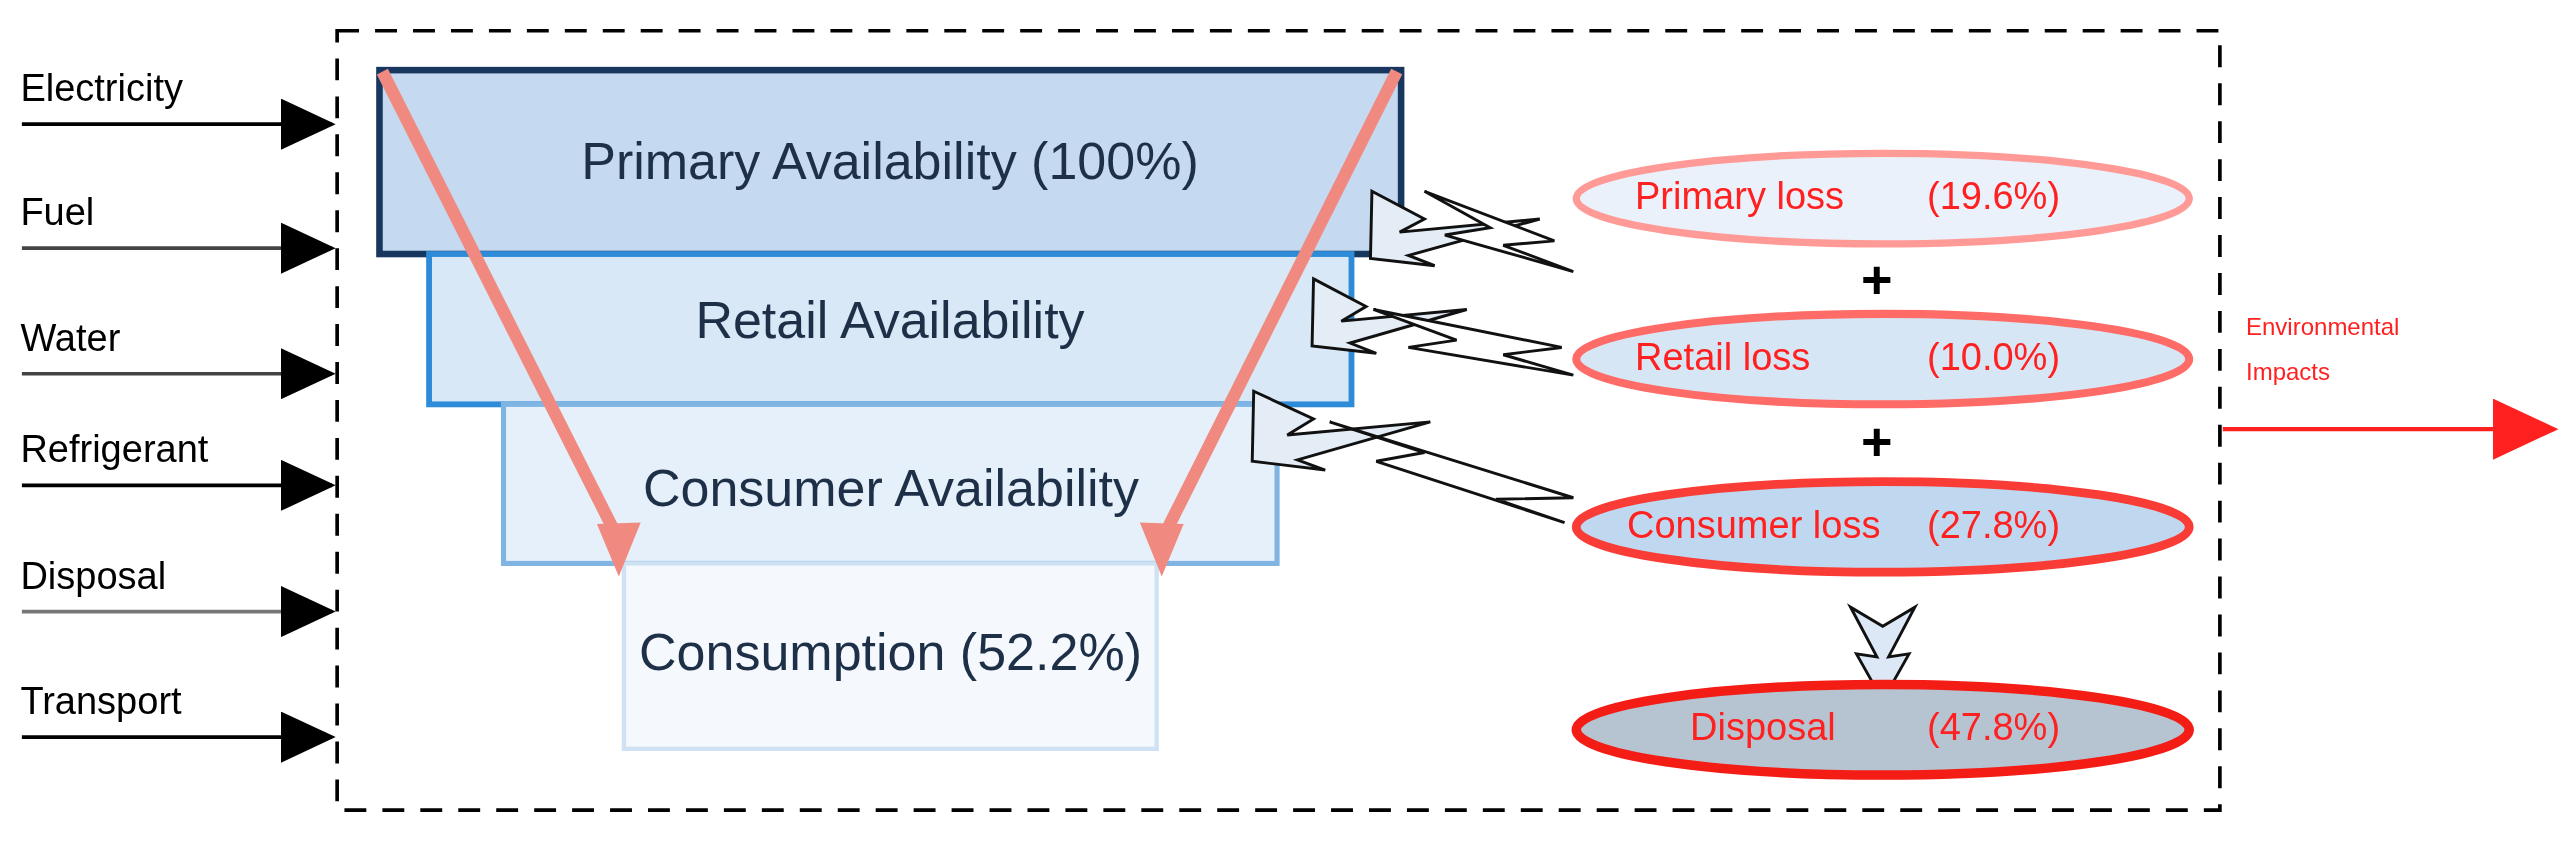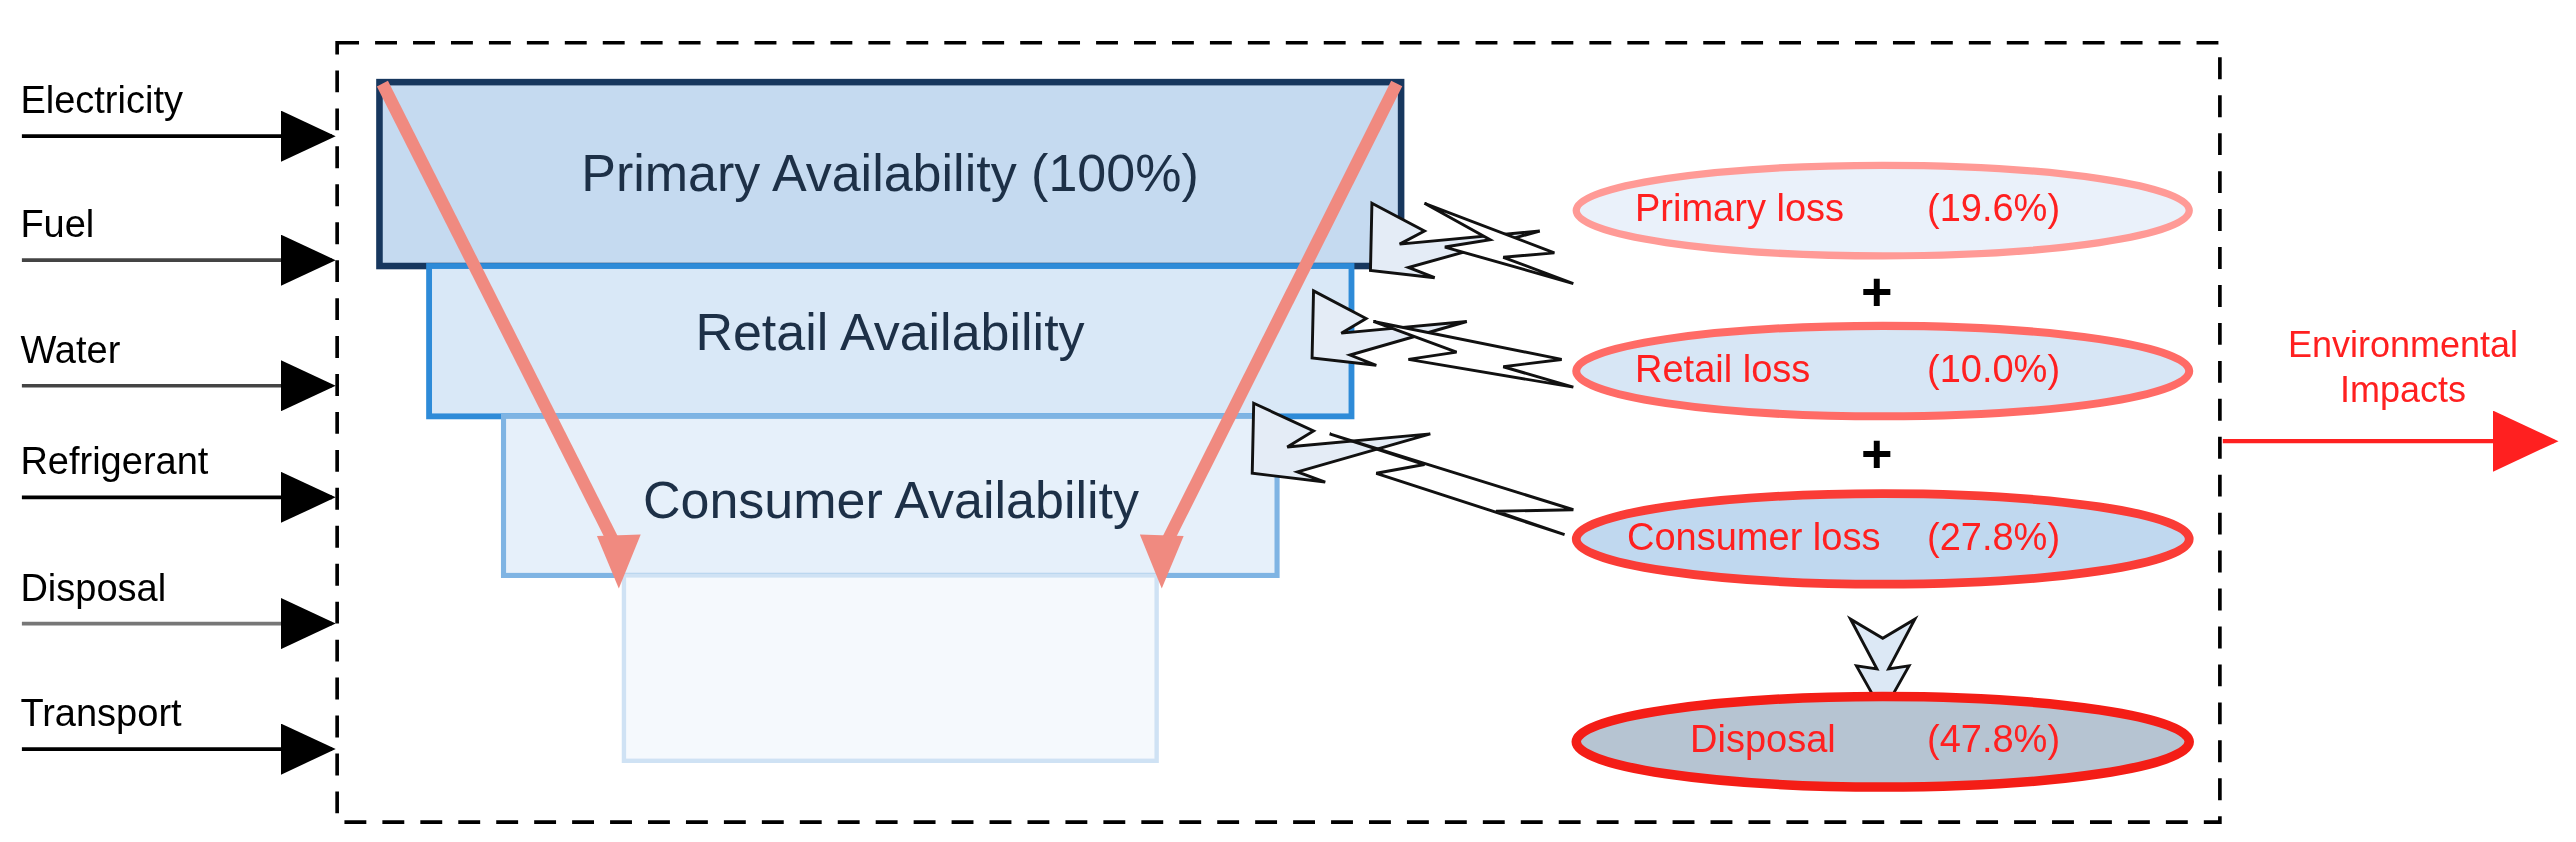--- a/index.html
+++ b/index.html
@@ -1,25 +1,25 @@
 <!DOCTYPE html>
 <html style="font-size:11.7px"><head>
 <meta charset="utf-8">
 <style>
   html,body{margin:0;padding:0;background:#ffffff;}
   body{width:2576px;height:843px;position:relative;overflow:hidden;
        font-family:"Liberation Sans","DejaVu Sans",sans-serif;}
-  #stage{position:absolute;left:0;top:12px;width:2576px;height:701px;}
+  #stage{position:absolute;left:0;top:0;width:2576px;height:701px;}
   svg.layer{position:absolute;left:0;top:0;width:2576px;height:843px;overflow:visible;}
   .txt{position:absolute;white-space:nowrap;}
   .input-label{font-size:38px;color:#000000;}
   .funnel-label{font-size:52px;color:#1d3047;}
   .loss-label{font-size:38px;color:#ff2020;}
   .plus{font-size:54px;color:#000000;font-weight:bold;}
-  .env-label{font-size:36px;color:#ff2020;text-align:center;line-height:1.08;white-space:normal;}
+  .env-label{font-size:24px;color:#ff2020;line-height:1.08;white-space:normal;}
 </style>
 </head>
 <body>
 
 <div id="stage">
 
   <svg class="layer" viewBox="0 0 3530 1155">
     <defs>
       <marker id="blkArrow" markerWidth="16" markerHeight="14" refX="14" refY="7" orient="auto">
         <path d="M0,0 L15,7 L0,14 Z" fill="#000"></path>
@@ -94,20 +94,21 @@
   <div class="txt input-label" style="left:20.4px;top:67px;">Electricity</div>
   <div class="txt input-label" style="left:20.4px;top:191px;">Fuel</div>
   <div class="txt input-label" style="left:20.4px;top:317px;">Water</div>
   <div class="txt input-label" style="left:20.4px;top:428px;">Refrigerant</div>
   <div class="txt input-label" style="left:20.4px;top:555px;">Disposal</div>
   <div class="txt input-label" style="left:20.4px;top:680px;">Transport</div>
 
   <div class="txt funnel-label" style="left:379px;top:131px;width:1022px;text-align:center;">Primary Availability (100%)</div>
   <div class="txt funnel-label" style="left:429px;top:290px;width:922px;text-align:center;">Retail Availability</div>
   <div class="txt funnel-label" style="left:504px;top:458px;width:774px;text-align:center;">Consumer Availability</div>
+  <div class="txt funnel-label" style="left:624px;top:622px;width:533px;text-align:center;">Consumption (52.2%)</div>
 
   <div class="txt loss-label" style="left:1635px;top:175px;">Primary loss</div>
   <div class="txt loss-label" style="left:1927px;top:175px;">(19.6%)</div>
 
   <div class="txt loss-label" style="left:1635px;top:336px;">Retail loss</div>
   <div class="txt loss-label" style="left:1927px;top:336px;">(10.0%)</div>
 
   <div class="txt loss-label" style="left:1627px;top:504px;">Consumer loss</div>
   <div class="txt loss-label" style="left:1927px;top:504px;">(27.8%)</div>
 

